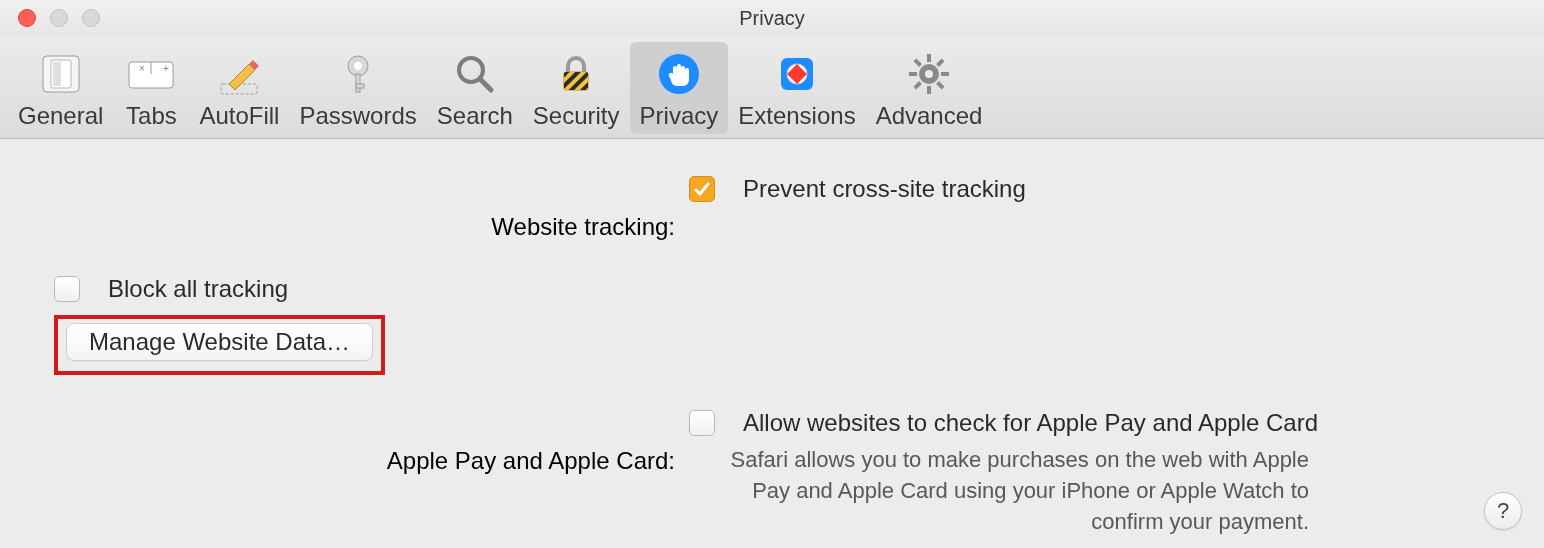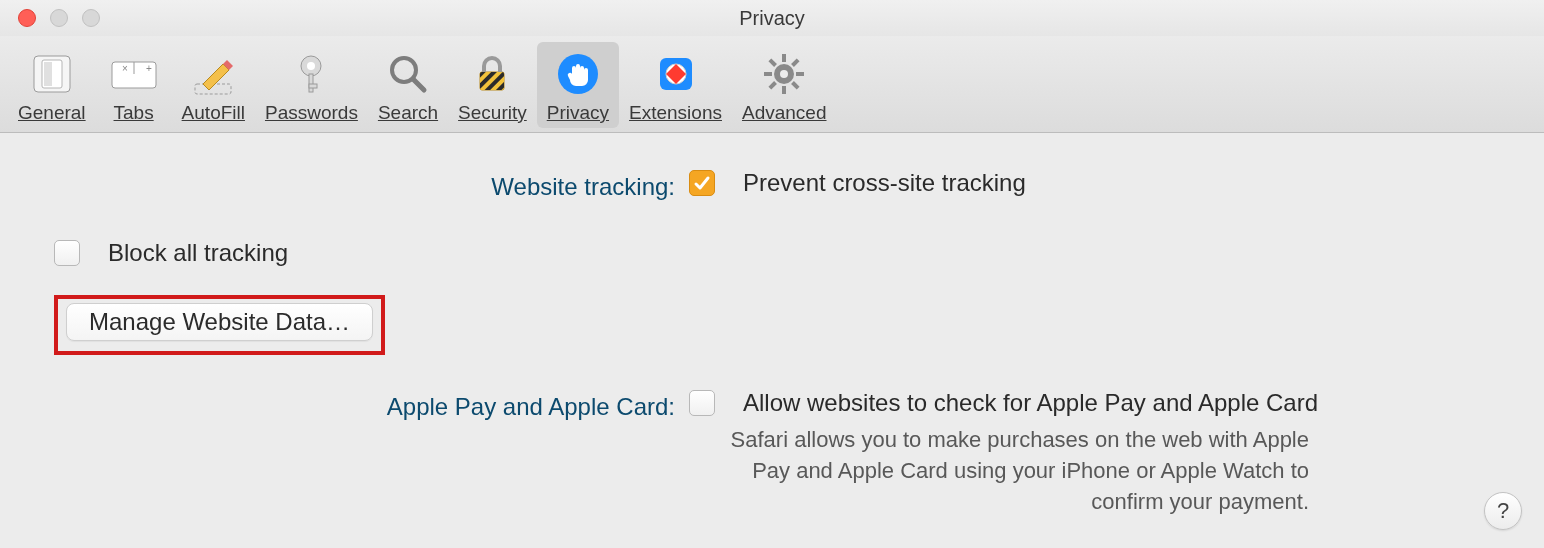--- a/index.html
+++ b/index.html
@@ -51,38 +51,39 @@
     padding: 4px 10px 4px 10px;
     border-radius:6px;
     cursor:default;
   }
   .tool.active { background:#cfcfcf; }
   .tool .iconbox {
     width:56px; height:56px;
     display:flex; align-items:center; justify-content:center;
   }
   .tool .label {
-    font-size:19px; color:#3a3a3a;text-decoration:underline;
+    font-size:24px; color:#3a3a3a;
   }
 
   
   .content {
     padding: 36px 40px 20px 40px;
   }
   .row {
     display:flex;
     align-items:flex-start;
     margin-bottom: 34px;
   }
   .row .rlabel {
     width: 635px;
     text-align:right;
     font-size:24px;
-    color:#0c4a6e;
+    color:#000000;
     padding-top:4px;
+    margin-top:34px;
   }
   .row .rbody {
     flex:1;
     padding-left:14px;
   }
   .cbline {
     display:flex; align-items:center; gap:28px;
     font-size:24px;
     margin-bottom:8px;
   }
@@ -107,21 +108,21 @@
     border-radius:8px;
     border:1px solid #cfcfcf;
     background:linear-gradient(#ffffff,#f4f4f4);
     box-shadow:0 1px 1px rgba(0,0,0,.05);
     color:#2b2b2b;
   }
   .button-highlight {
     border:4px solid #d11a1a;
     padding:4px 8px 10px 8px;
     display:inline-block;
-    margin-top:20px;
+    margin-top:4px;
   }
   .helptext {
     font-size:22px;
     color:#585858;
     line-height:1.4;
     margin-top:8px;
     max-width:620px;
     text-align:right;
   }
   .help-button {

